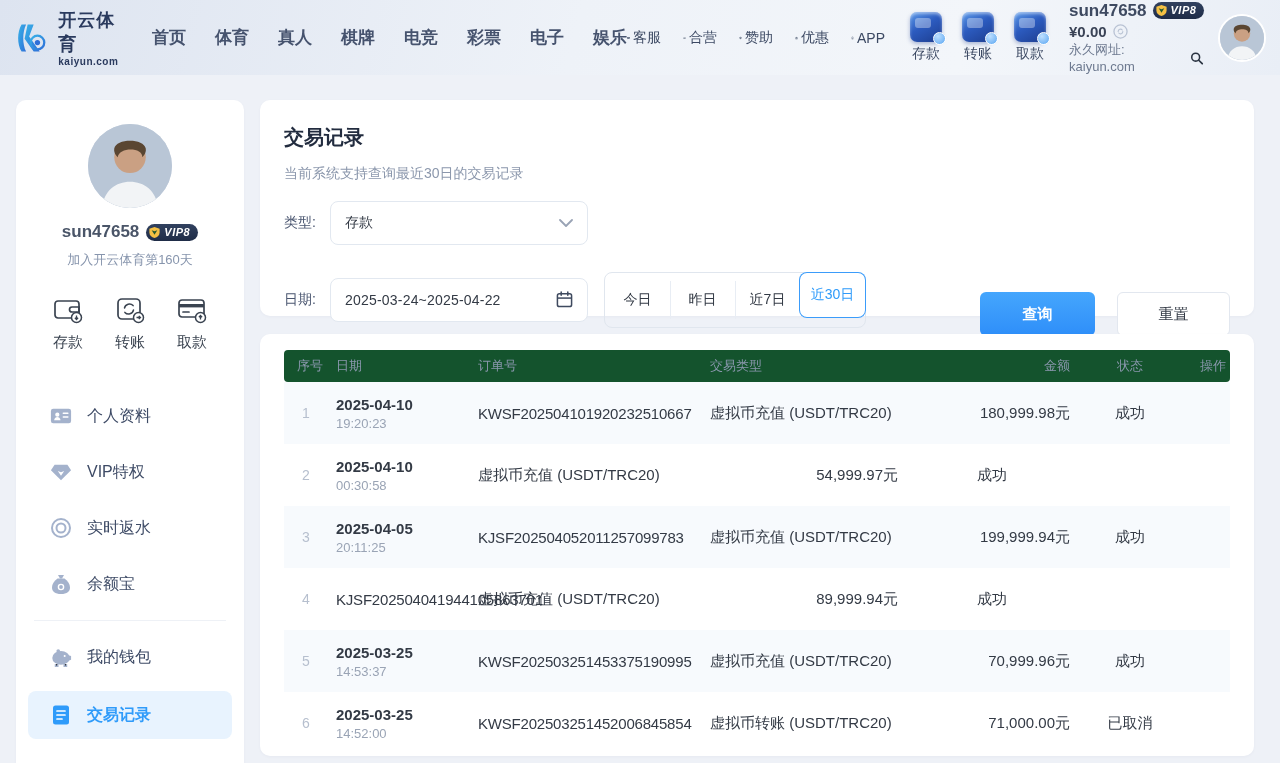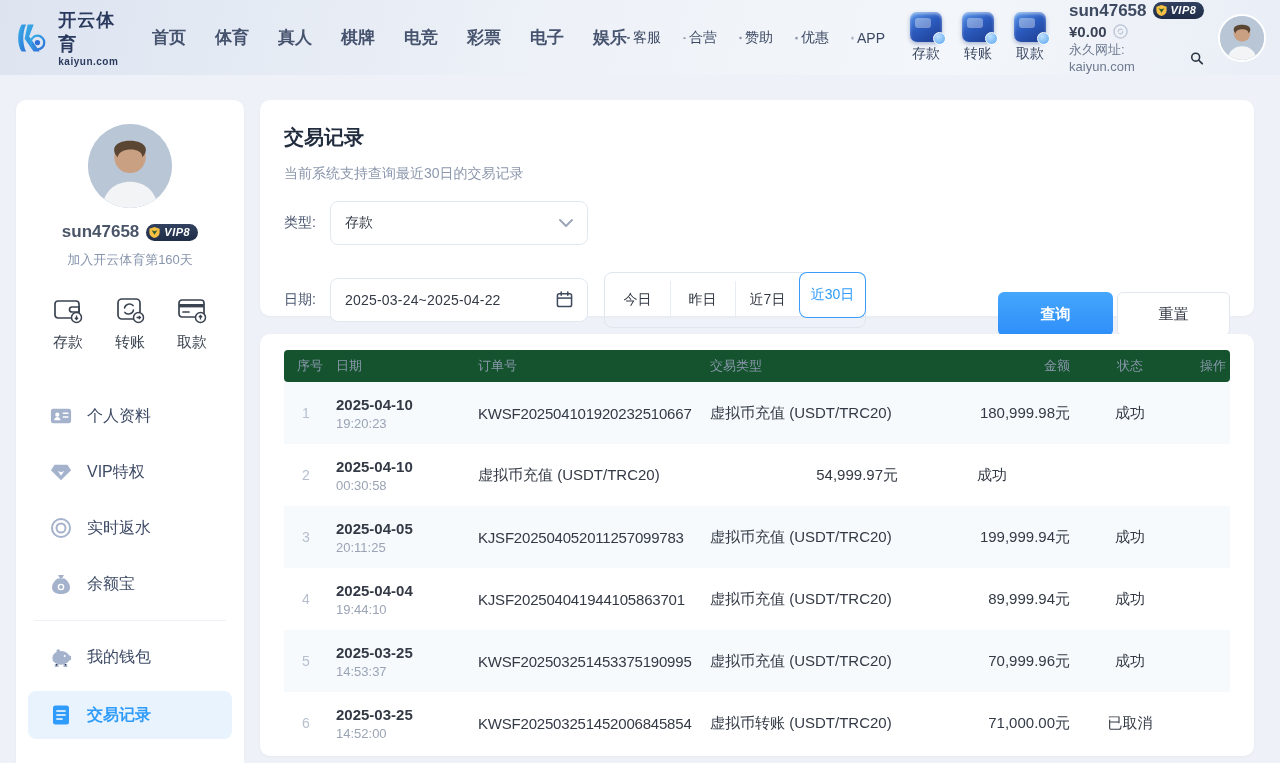--- a/index.html
+++ b/index.html
@@ -133,21 +133,21 @@
   }
   .seg-item + .seg-item::before {
     content:""; position:absolute; left:0; top:8px; bottom:8px; width:1px; background:#e8edf4;
   }
   .seg-item.active {
     color:#2f9bfa; border-radius:8px; box-shadow:inset 0 0 0 1px #3b9cfa; background:#fff; margin:-1px;
     width:67px; height:46px; z-index:1;
   }
   .seg-item.active::before { display:none; }
 
-  .f-actions { margin-left:auto; display:flex; gap:4px;margin-top:29px; }
+  .f-actions { margin-left:auto; display:flex; gap:22px;margin-top:29px; }
   .btn-primary {
     width:115px; height:44px; border:none; border-radius:6px; cursor:pointer;
     background:linear-gradient(180deg,#45a6fd,#2e8ef9); color:#fff; font-size:15px; font-weight:600;
     font-family:inherit;
   }
   .btn-ghost {
     width:113px; height:44px; border:1px solid #e2e7ef; border-radius:6px; cursor:pointer;
     background:#fff; color:#333a45; font-size:15px; font-family:inherit;
   }
 
@@ -496,24 +496,20 @@
     </div>
     <div class="td td-order">KJSF202504052011257099783</div>
     <div class="td td-type">虚拟币充值 (USDT/TRC20)</div>
     <div class="td td-amount r">199,999.94元</div>
     <div class="td td-status c">成功</div>
     <div class="td"></div>
   </div>
 
   <div class="tgrid trow">
     <div class="td td-seq">4</div>
-    <div class="td td-date">
-      <div class="d1">2025-04-04</div>
-        <div class="d2">19:44:10</div>
-    </div>
     <div class="td td-order">KJSF202504041944105863701</div>
     <div class="td td-type">虚拟币充值 (USDT/TRC20)</div>
     <div class="td td-amount r">89,999.94元</div>
     <div class="td td-status c">成功</div>
     <div class="td"></div>
   </div>
 
   <div class="tgrid trow">
     <div class="td td-seq">5</div>
     <div class="td td-date">

